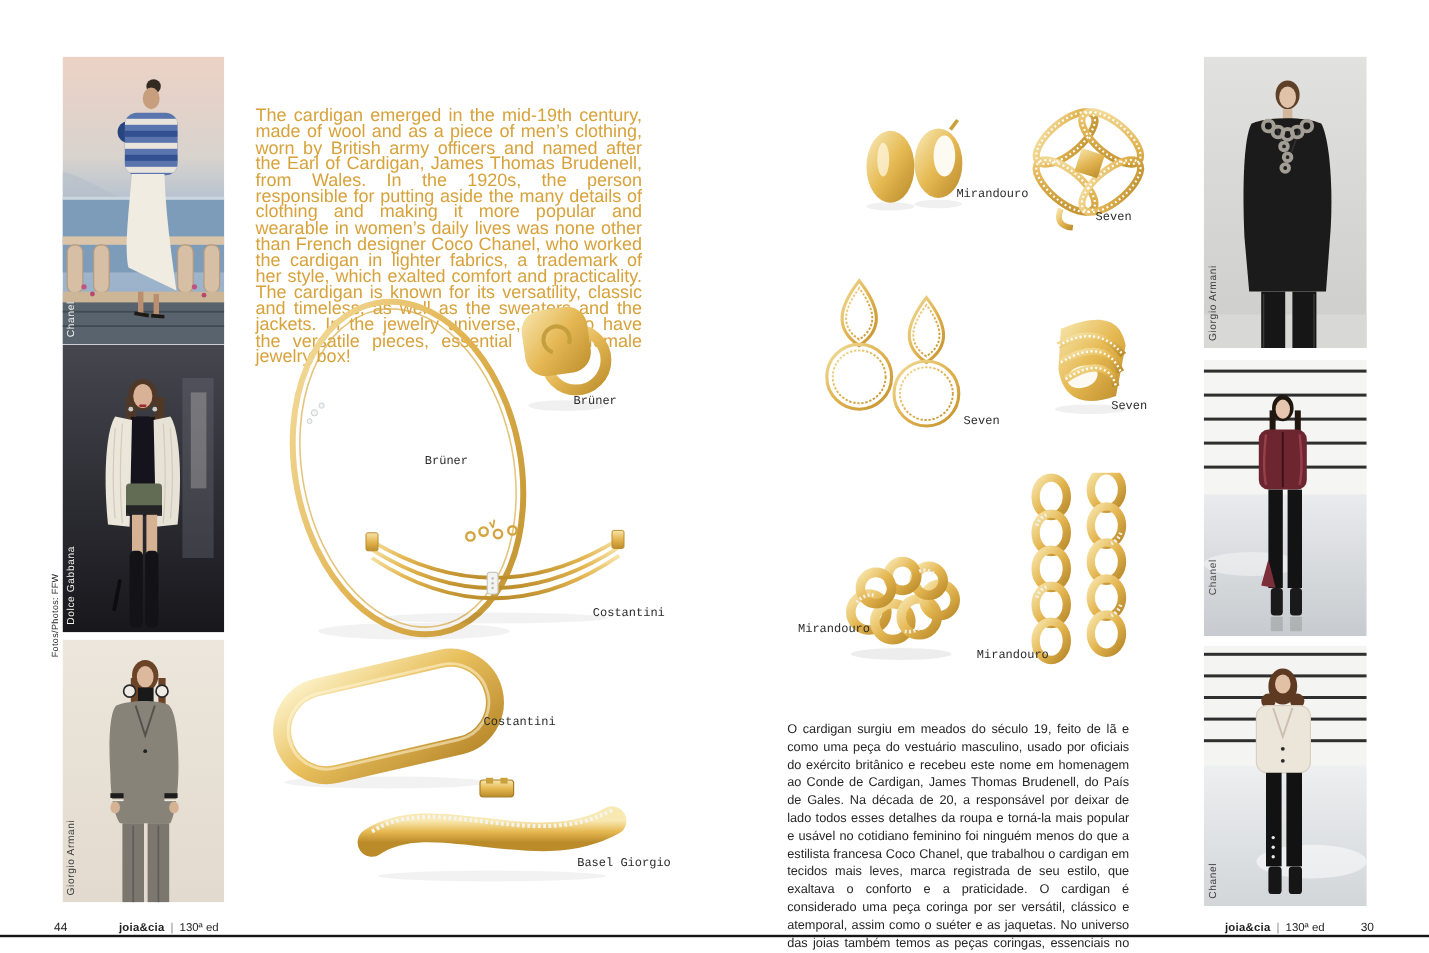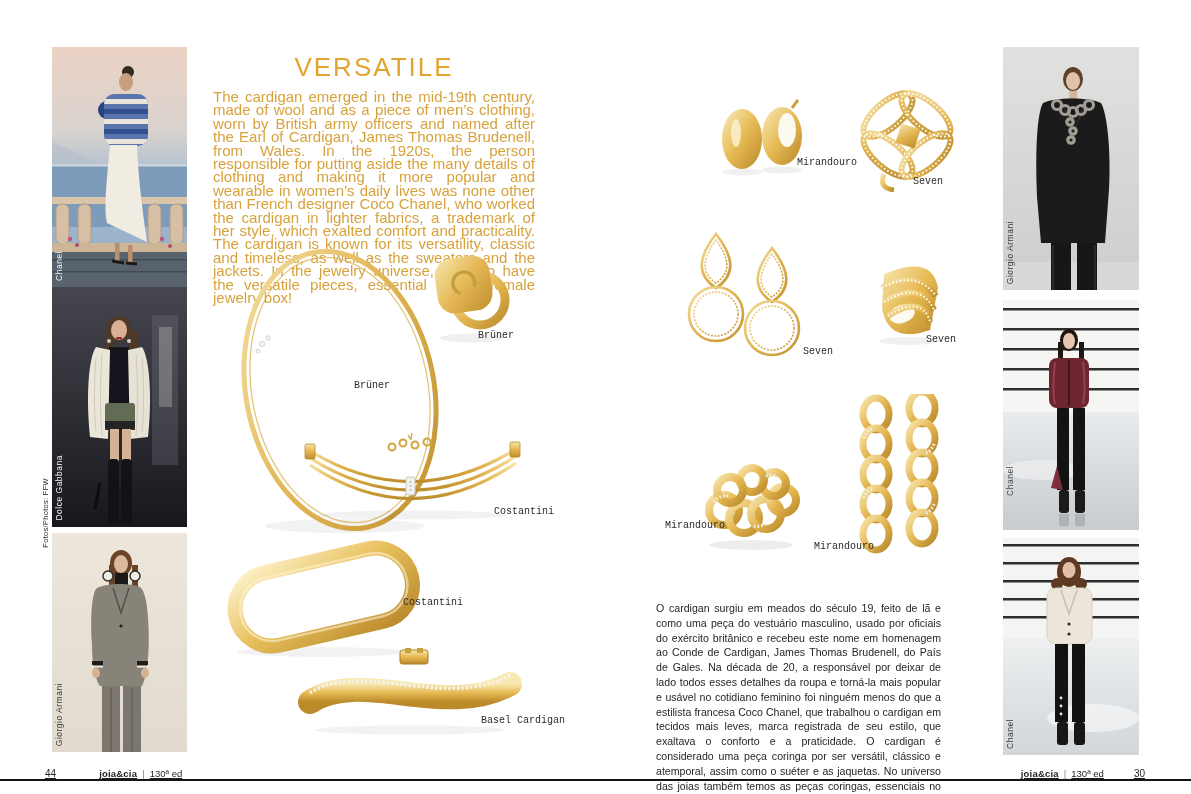--- a/index.html
+++ b/index.html
@@ -16,21 +16,21 @@
           font-size:7.5px;color:#1f1f1f;letter-spacing:.3px;}
   .title{position:absolute;left:213px;top:52px;width:322px;margin:0;text-align:center;
          font-size:26px;font-weight:500;letter-spacing:2px;color:#E1A42F;}
   .body-en{position:absolute;left:213px;top:90px;width:322px;margin:0;text-align:justify;
            font-size:15px;line-height:13.4px;color:#D8A23B;}
   .body-pt{position:absolute;left:656px;top:601px;width:285px;margin:0;text-align:justify;
            font-size:10.6px;line-height:14.8px;color:#262626;}
   .jewel{position:absolute;}
   .jewel svg{display:block;width:100%;height:100%;}
   .plabel{position:absolute;font-size:10px;color:#2b2b2b;white-space:nowrap;line-height:1;font-family:Liberation Mono, monospace;}
-  .footer{position:absolute;display:flex;align-items:center;font-size:9.5px;color:#1f1f1f;text-decoration:underline;}
+  .footer{position:absolute;display:flex;align-items:center;font-size:9.5px;color:#1f1f1f;}
   .footer .pageno{font-size:10px;color:#1f1f1f;}
   .footer .mag{font-weight:bold;letter-spacing:.2px;}
   .footer .bar{color:#8a8a8a;padding:0 5px;}
   .footer-l{left:45px;top:768px;}
   .footer-l .mag{margin-left:43px;}
   .footer-r{top:768px;right:46px;}
   .footer-r .pageno{margin-left:30px;}
   .bottom-rule{position:absolute;left:0;top:779px;width:1191px;height:2px;background:#161616;}
 </style>
 </head>
@@ -156,21 +156,20 @@
         <rect x="50" y="153" width="18" height="66" fill="#7b776f"></rect>
         <rect x="71" y="153" width="18" height="66" fill="#7b776f"></rect>
         <path d="M59,155 L59,219 M80,155 L80,219" stroke="#615e57" stroke-width="1.4"></path>
       </g>
     </svg>
     <figcaption class="vcap dark">Giorgio Armani</figcaption>
   </figure>
 
   <div class="credit">Fotos/Photos: FFW</div>
 
-  <h1 class="title">VERSATILE</h1>
   <p class="body-en">The cardigan emerged in the mid-19th century, made of wool and as a piece of men’s clothing, worn by British army officers and named after the Earl of Cardigan, James Thomas Brudenell, from Wales. In the 1920s, the person responsible for putting aside the many details of clothing and making it more popular and wearable in women’s daily lives was none other than French designer Coco Chanel, who worked the cardigan in lighter fabrics, a trademark of her style, which exalted comfort and practicality. The cardigan is known for its versatility, classic and timeless, as well as the sweaters and the jackets. In the jewelry universe, we also have the versatile pieces, essential in the female jewelry box!</p>
   <p class="body-pt">O cardigan surgiu em meados do século 19, feito de lã e como uma peça do vestuário masculino, usado por oficiais do exército britânico e recebeu este nome em homenagem ao Conde de Cardigan, James Thomas Brudenell, do País de Gales. Na década de 20, a responsável por deixar de lado todos esses detalhes da roupa e torná-la mais popular e usável no cotidiano feminino foi ninguém menos do que a estilista francesa Coco Chanel, que trabalhou o cardigan em tecidos mais leves, marca registrada de seu estilo, que exaltava o conforto e a praticidade. O cardigan é considerado uma peça coringa por ser versátil, clássico e atemporal, assim como o suéter e as jaquetas. No universo das joias também temos as peças coringas, essenciais no porta-joias feminino!</p>
 
   <figure class="jewel" style="left:233px;top:238px;width:215px;height:305px">
     <svg viewBox="0 0 215 305">
       <defs>
           <linearGradient id="g1" x1="0" y1="0" x2="1" y2="1">
         <stop offset="0" stop-color="#f6e3a9"></stop>
             <stop offset="0.5" stop-color="#e2b452"></stop>
             <stop offset="1" stop-color="#bd8e2c"></stop>
@@ -267,21 +266,21 @@
       </linearGradient>
         </defs>
       <ellipse cx="114" cy="82" rx="95" ry="4.5" fill="#000" opacity="0.05"></ellipse>
       <rect x="104" y="2" width="28" height="14" rx="2.5" fill="url(#g5)" stroke="#a87e25" stroke-width="1"></rect>
       <rect x="109" y="0" width="6" height="5" fill="#caa23c"></rect>
         <rect x="121" y="0" width="6" height="5" fill="#caa23c"></rect>
       <path d="M14,54 C64,20 150,72 214,36" fill="none" stroke="url(#g5)" stroke-width="24" stroke-linecap="round"></path>
       <path d="M14,45 C64,11 150,63 214,27" fill="none" stroke="#f4f4f0" stroke-width="3.4" stroke-dasharray="2.4 2" opacity="0.95"></path>
     </svg>
   </figure>
-  <span class="plabel" style="left:481px;top:716px">Basel Cardigan</span>
+  <span class="plabel" style="left:481px;top:716px">Basel Giorgio</span>
 
   <figure class="jewel" style="left:716px;top:92px;width:95px;height:85px">
     <svg viewBox="0 0 95 85">
       <defs>
           <linearGradient id="g6" x1="0" y1="0" x2="1" y2="1">
         <stop offset="0" stop-color="#f9ecbd"></stop>
             <stop offset="0.5" stop-color="#e6ba53"></stop>
             <stop offset="1" stop-color="#b8882a"></stop>
       </linearGradient>
         </defs>

